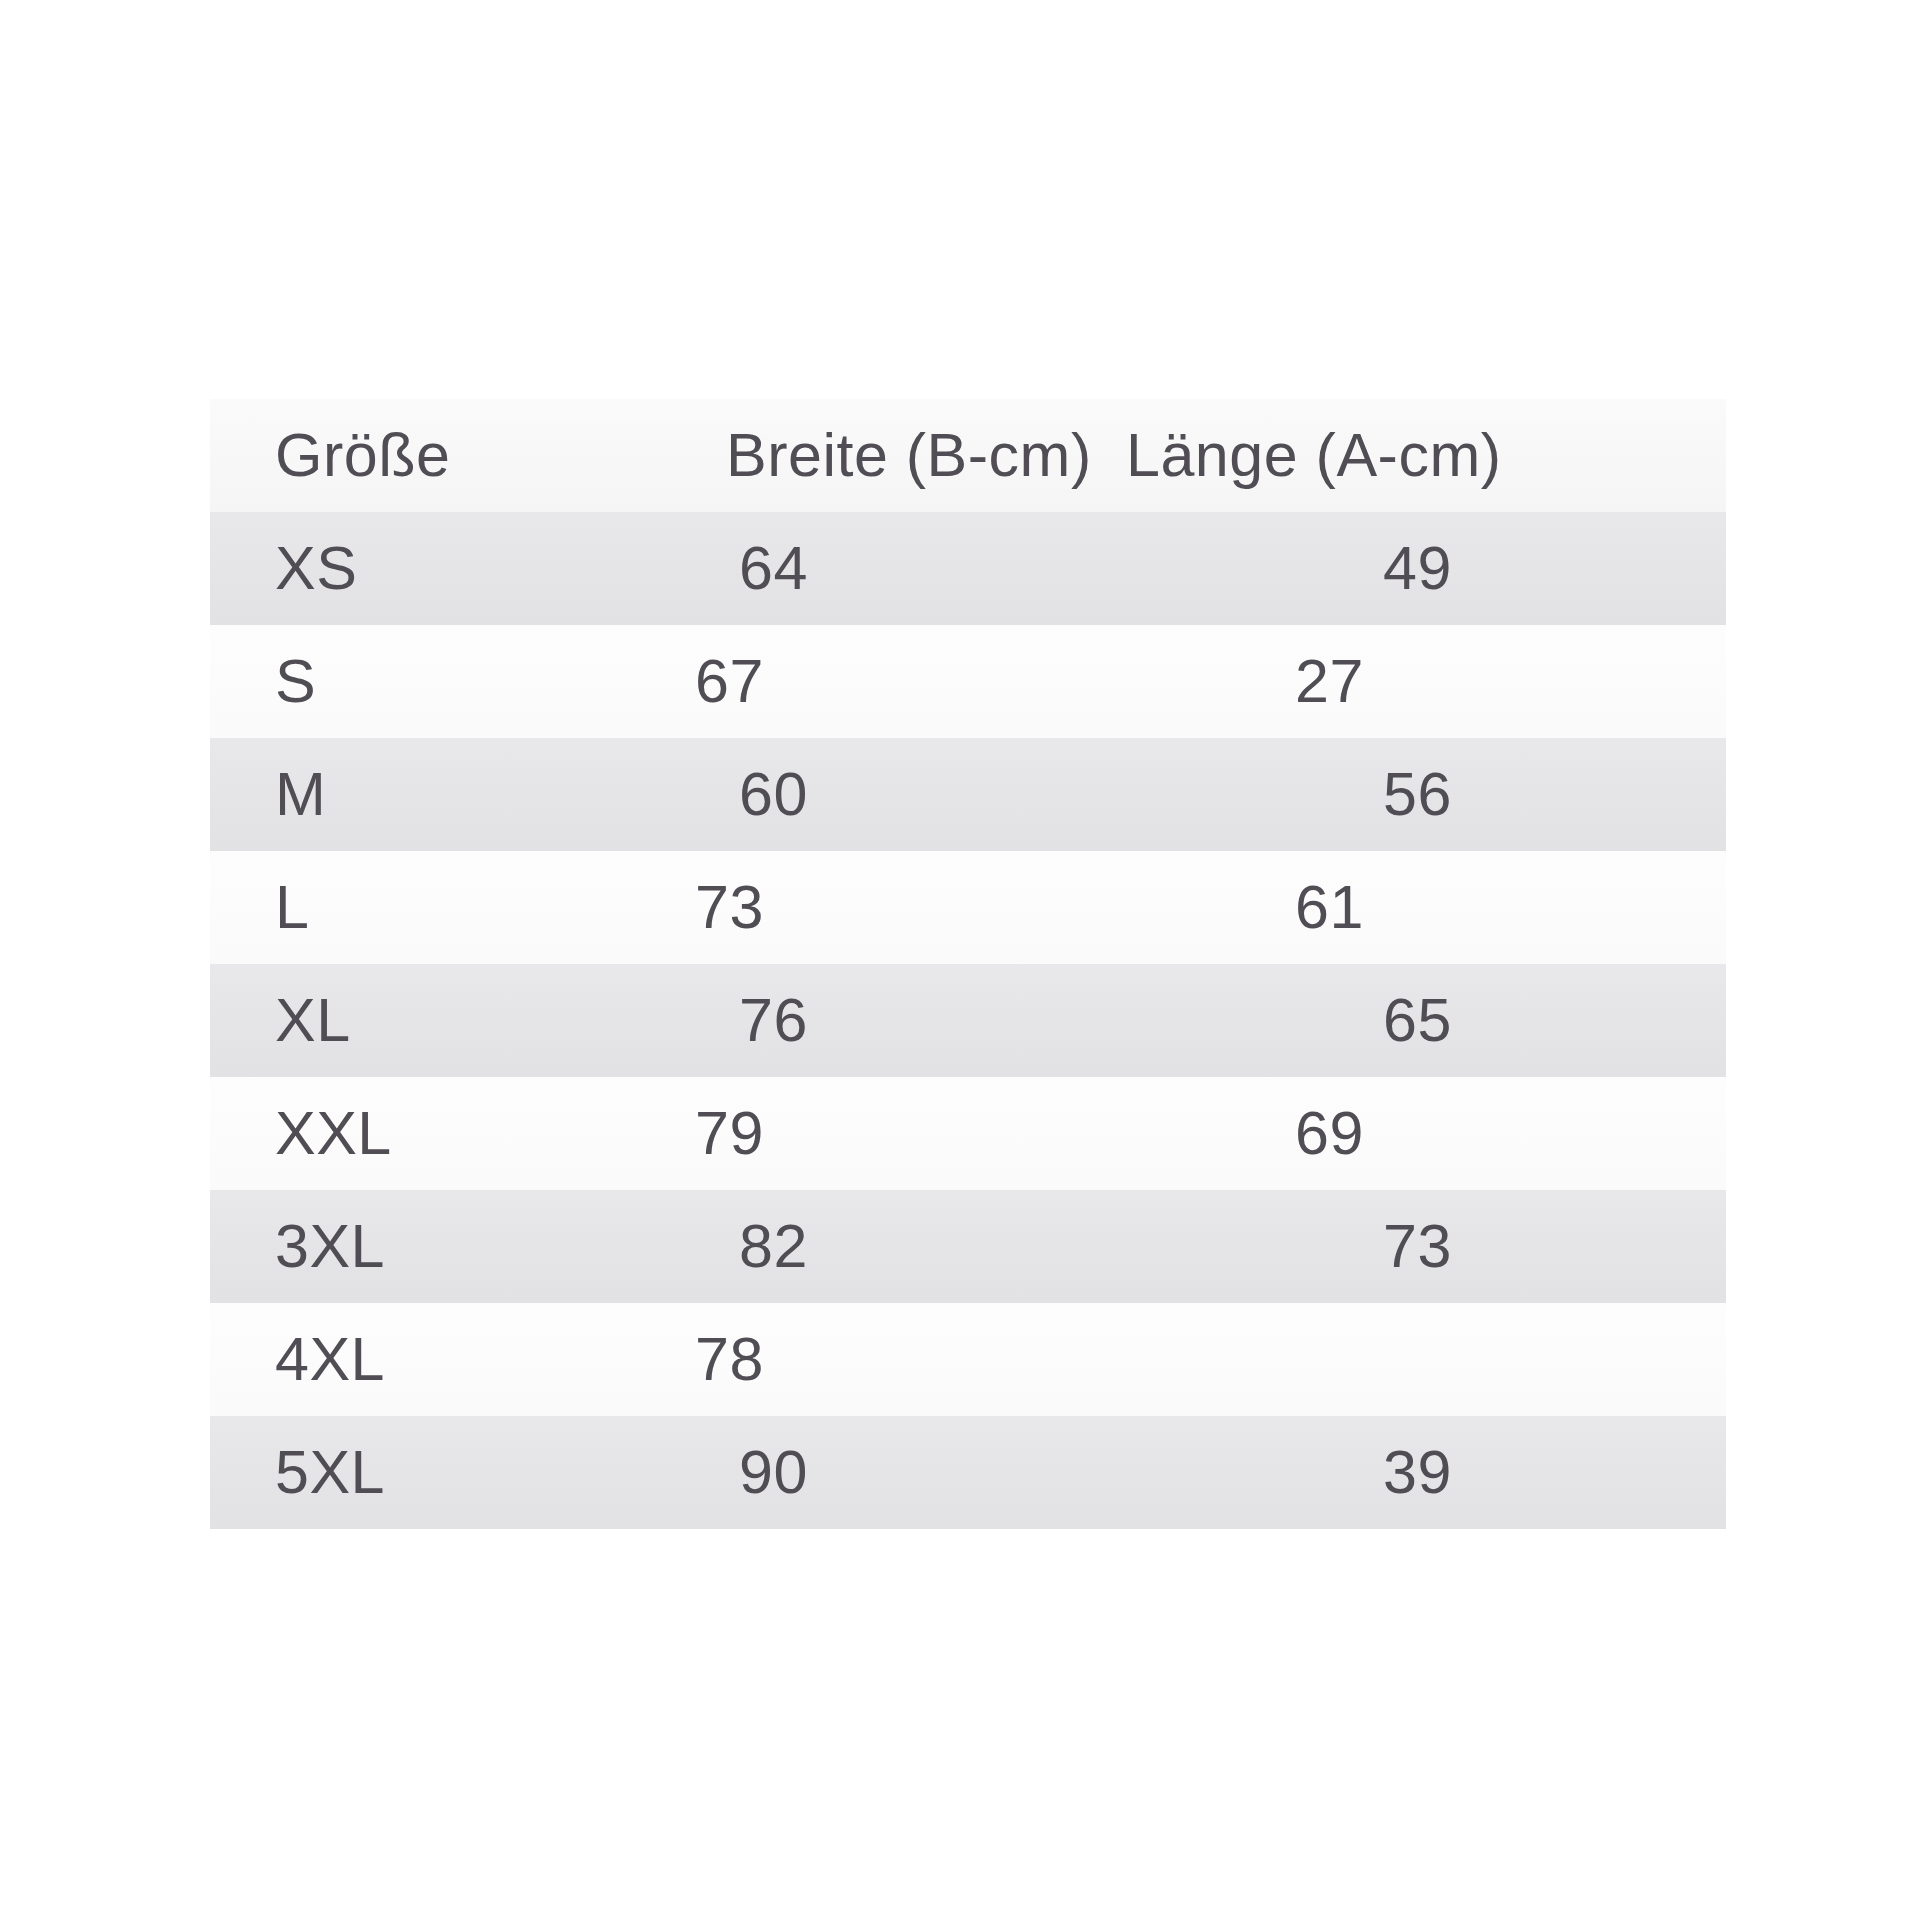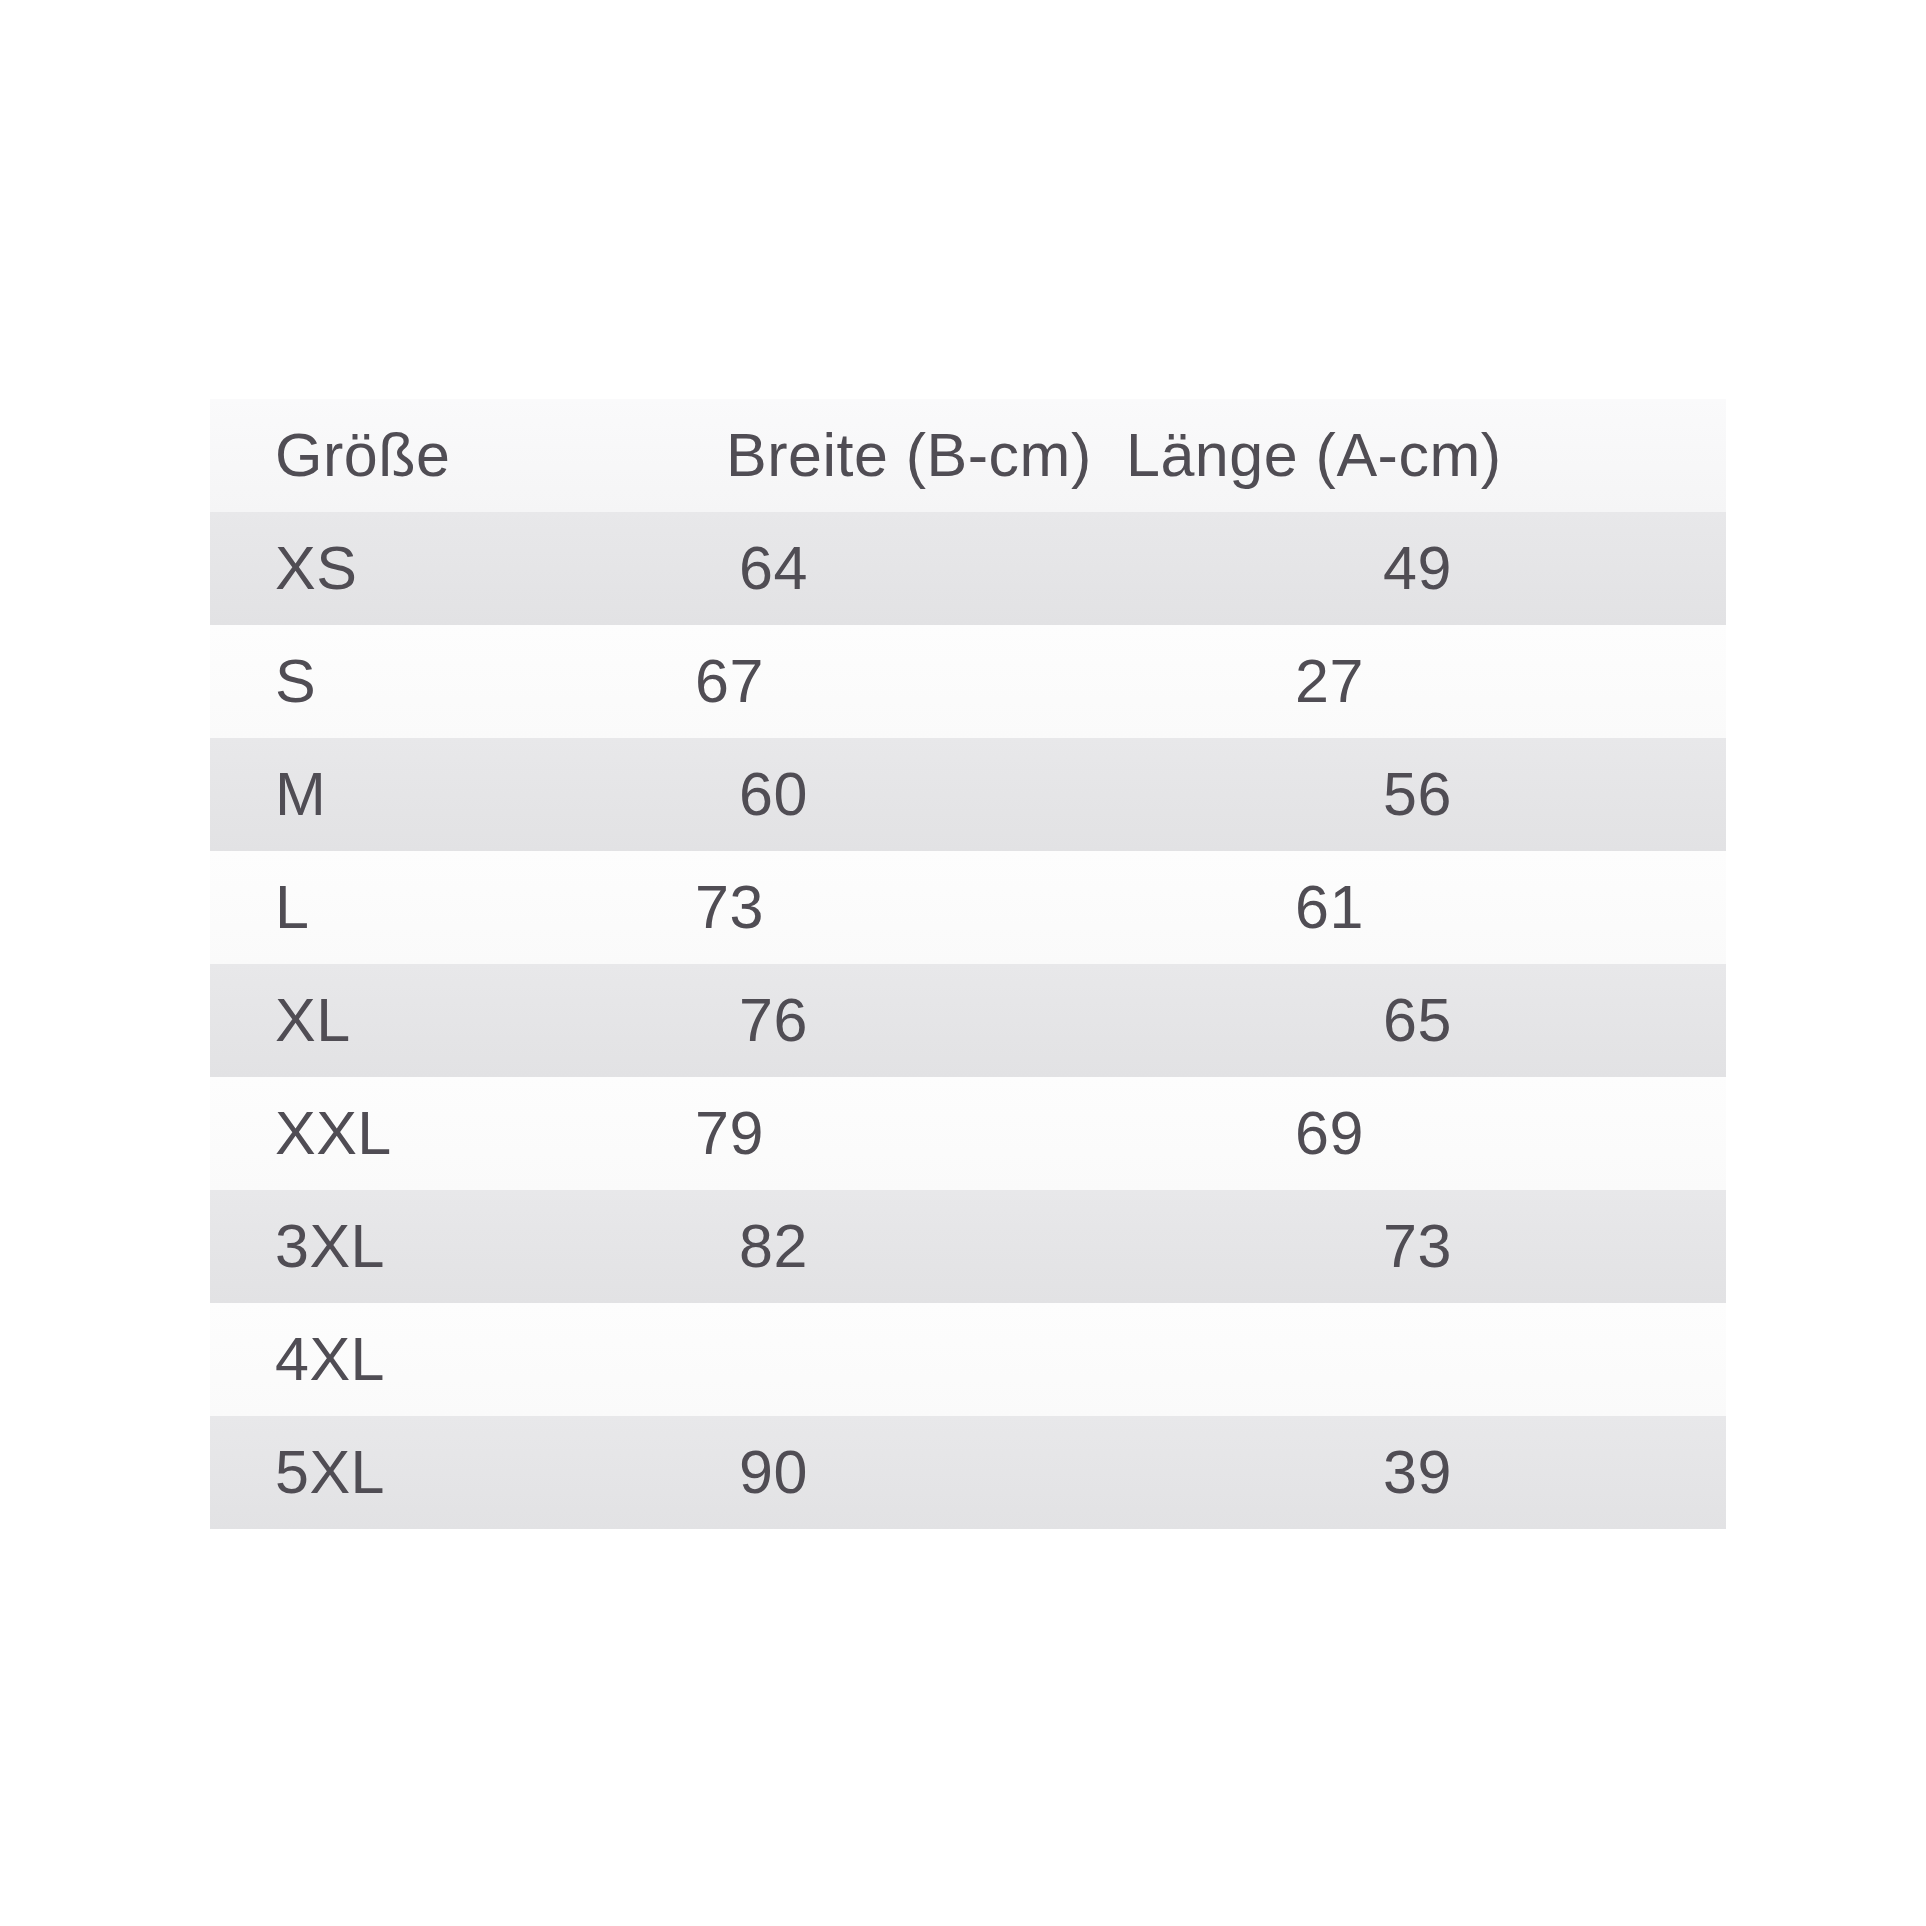--- a/index.html
+++ b/index.html
@@ -104,20 +104,21 @@
   </div>
 
   <div class="band row-odd">
     <span class="cell c-size">3XL</span>
     <span class="cell c-length">82</span>
     <span class="cell c-width">73</span>
   </div>
 
   <div class="band row-even">
     <span class="cell c-size">4XL</span>
+    <span class="cell c-width">78</span>
   </div>
 
   <div class="band row-odd">
     <span class="cell c-size">5XL</span>
     <span class="cell c-length">90</span>
     <span class="cell c-width">39</span>
   </div>
 
 </div>
 

